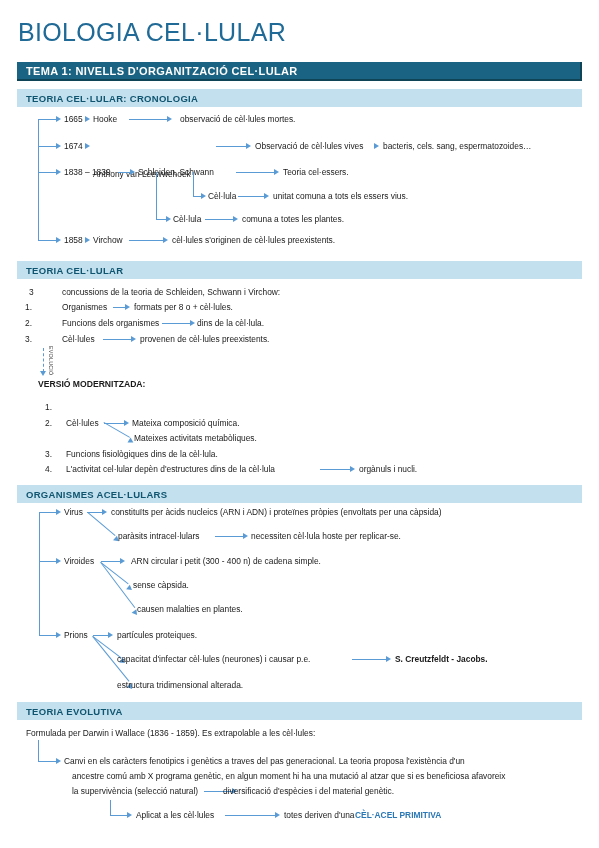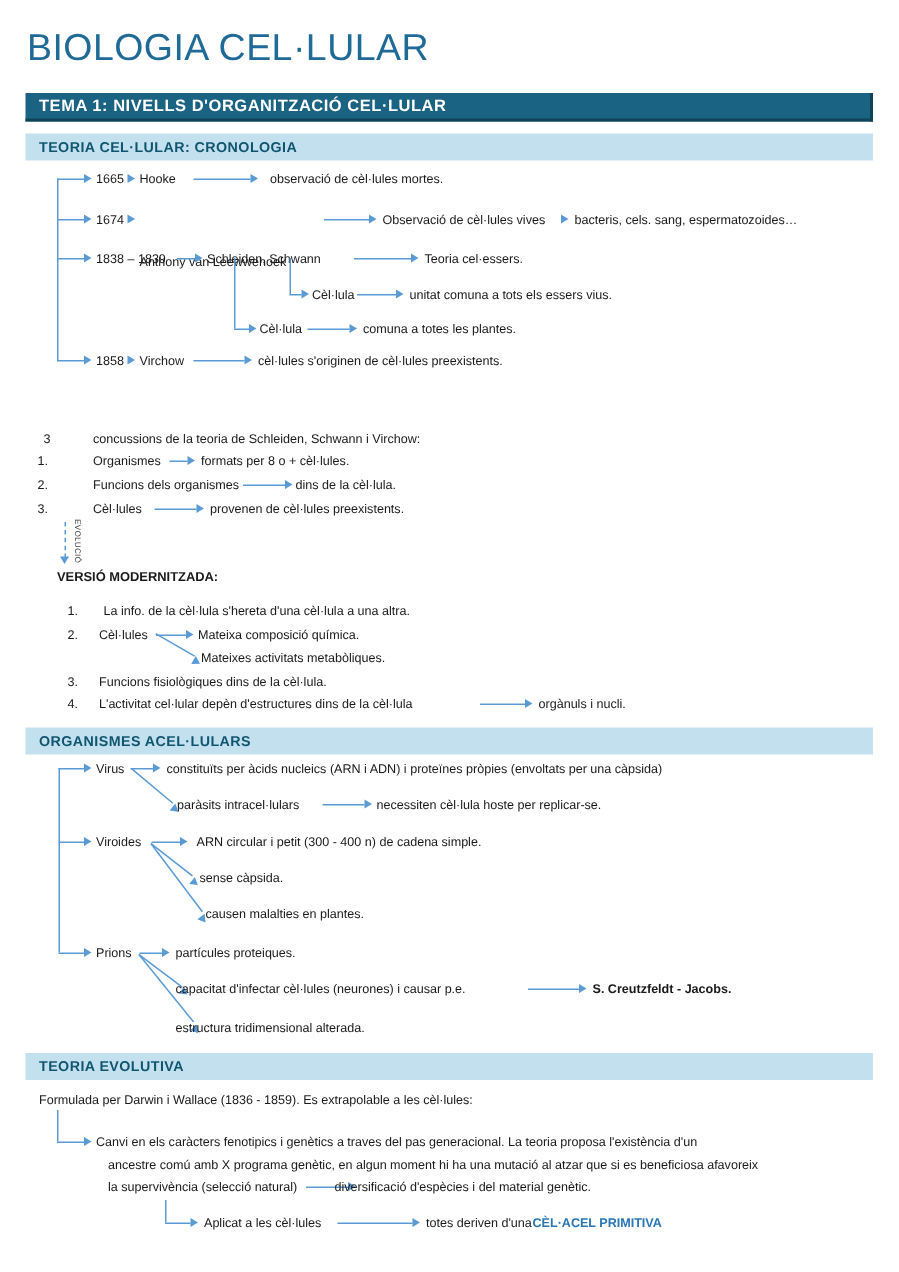--- a/index.html
+++ b/index.html
@@ -212,20 +212,23 @@
 
   <div class="ln" style="left:38px; top:240px; width:18px;"></div>
   <div class="ah" style="left:56px; top:237px;"></div>
   <div class="t" style="left:64px; top:235px;">1858</div>
   <div class="ah" style="left:85px; top:237px;"></div>
   <div class="t" style="left:93px; top:235px;">Virchow</div>
   <div class="ln" style="left:129px; top:240px; width:34px;"></div>
   <div class="ah" style="left:163px; top:237px;"></div>
   <div class="t" style="left:172px; top:235px;">cèl·lules s'originen de cèl·lules preexistents.</div>
 
+  <div class="sec-bar" style="top:261px">
+    <span>TEORIA CEL·LULAR</span>
+  </div>
 
   <div class="num" style="left:29px; top:287px;">3</div>
   <div class="t" style="left:62px; top:287px;">concussions de la teoria de Schleiden, Schwann i Virchow:</div>
 
   <div class="num" style="left:25px; top:302px;">1.</div>
   <div class="t" style="left:62px; top:302px;">Organismes</div>
   <div class="ln" style="left:113px; top:307px; width:12px;"></div>
   <div class="ah" style="left:125px; top:304px;"></div>
   <div class="t" style="left:134px; top:302px;">formats per 8 o + cèl·lules.</div>
 
@@ -241,21 +244,20 @@
   <div class="ah" style="left:131px; top:336px;"></div>
   <div class="t" style="left:140px; top:334px;">provenen de cèl·lules preexistents.</div>
 
   <div class="dash" style="left:43px; top:348px; height:24px;"></div>
   <div class="ad" style="left:40px; top:371px;"></div>
   <div class="vert-label" style="left:54px; top:346px;">EVOLUCIÓ</div>
 
   <div class="t b" style="left:38px; top:379px; font-size:8.6px;">VERSIÓ MODERNITZADA:</div>
 
   <div class="num" style="left:45px; top:402px;">1.</div>
-  <div class="t" style="left:69px; top:402px;">La info. de la cèl·lula s'hereta d'una cèl·lula a una altra.</div>
 
   <div class="num" style="left:45px; top:418px;">2.</div>
   <div class="t" style="left:66px; top:418px;">Cèl·lules</div>
   <div class="ln" style="left:104px; top:423px; width:20px;"></div>
   <div class="ah" style="left:124px; top:420px;"></div>
   <div class="t" style="left:132px; top:418px;">Mateixa composició química.</div>
   <div class="diag" style="left:104px; top:422px; width:30px; transform: rotate(30deg);"></div>
   <div class="dh" style="left:129px; top:437px; transform: rotate(30deg);"></div>
   <div class="t" style="left:134px; top:433px;">Mateixes activitats metabòliques.</div>
 

